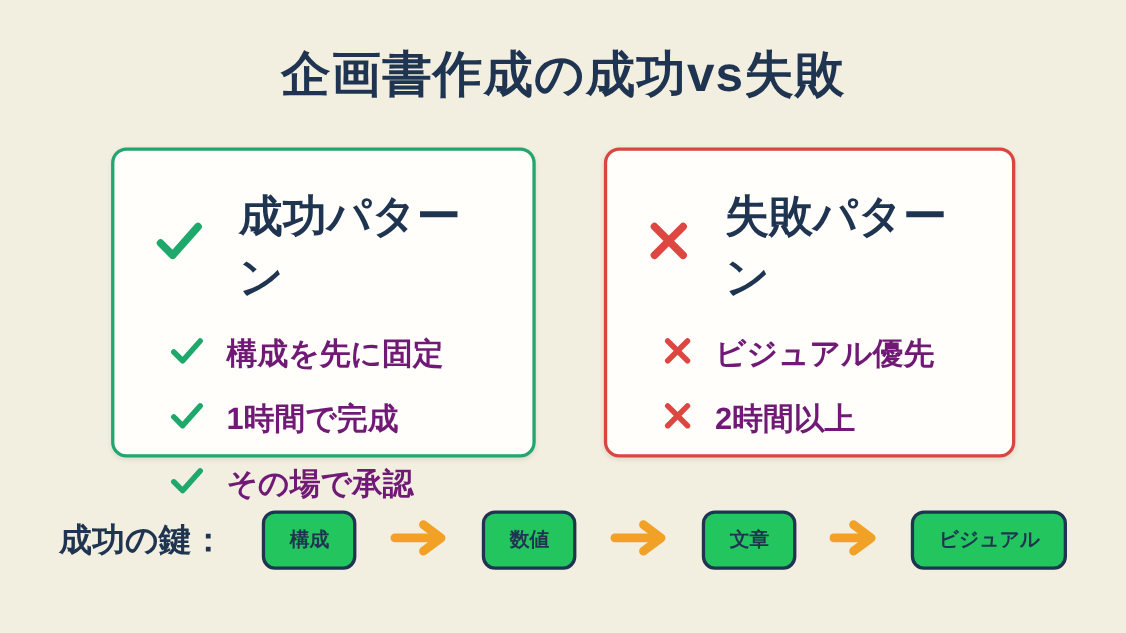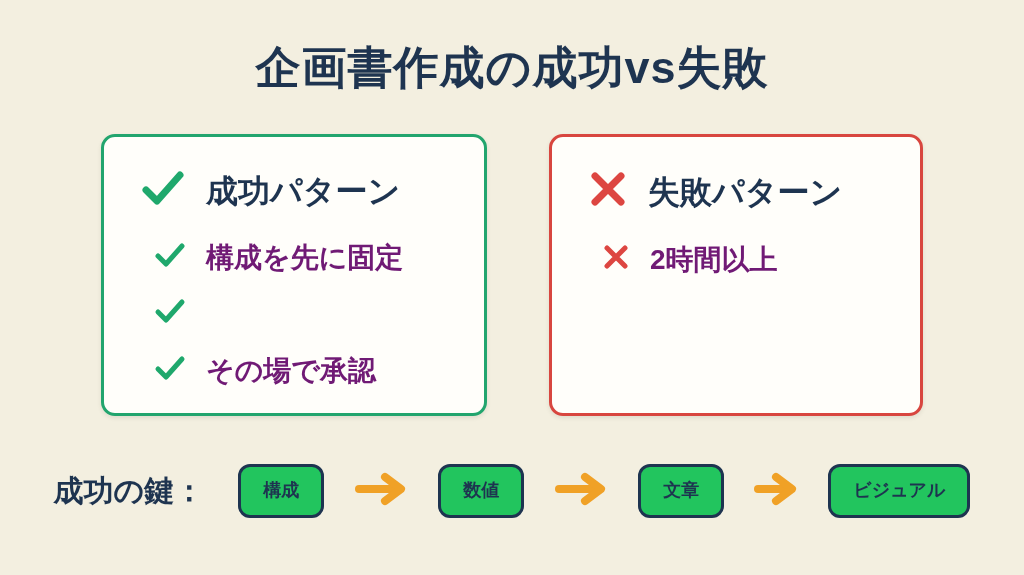--- a/index.html
+++ b/index.html
@@ -41,23 +41,23 @@
     background: #fffefa;
     border-radius: 14px;
     padding: 26px 30px 20px 34px;
     box-shadow: 0 2px 4px rgba(60,60,40,0.10);
   }
   .card.success { border: 3.5px solid #22a56e; }
   .card.failure { border: 3.5px solid #d8463f; width: 374px; }
   .card-header {
     display: flex;
     align-items: center;
-    gap: 20px;
+    gap: 31px;
     margin: 6px 0 24px 2px;
-    font-size: 32px;
+    font-size: 40px;
     font-weight: bold;
     color: #1e3450;
   }
   .card-header .big-icon { flex: 0 0 auto; display: block; }
   .item-list {
     list-style: none;
     margin: 0;
     padding: 0 0 0 16px;
   }
   .item-list li {
@@ -126,20 +126,21 @@
             </svg>
           </span>
           <span>構成を先に固定</span>
         </li>
         <li>
           <span class="small-icon green">
             <svg width="32" height="26" viewBox="0 0 32 26" aria-hidden="true">
               <path d="M4 14 L12 22 L28 4" fill="none" stroke="currentColor" stroke-width="5" stroke-linecap="round" stroke-linejoin="round"></path>
             </svg>
           </span>
+          <span>1時間で完成</span>
         </li>
         <li>
           <span class="small-icon green">
             <svg width="32" height="26" viewBox="0 0 32 26" aria-hidden="true">
               <path d="M4 14 L12 22 L28 4" fill="none" stroke="currentColor" stroke-width="5" stroke-linecap="round" stroke-linejoin="round"></path>
             </svg>
           </span>
           <span>その場で承認</span>
         </li>
       </ul>
@@ -154,20 +155,28 @@
         </span>
         <span>失敗パターン</span>
       </div>
       <ul class="item-list">
         <li>
           <span class="small-icon red">
             <svg width="28" height="28" viewBox="0 0 28 28" aria-hidden="true">
               <path d="M5 5 L23 23 M23 5 L5 23" fill="none" stroke="currentColor" stroke-width="5" stroke-linecap="round"></path>
             </svg>
           </span>
+          <span>ビジュアル優先</span>
+        </li>
+        <li>
+          <span class="small-icon red">
+            <svg width="28" height="28" viewBox="0 0 28 28" aria-hidden="true">
+              <path d="M5 5 L23 23 M23 5 L5 23" fill="none" stroke="currentColor" stroke-width="5" stroke-linecap="round"></path>
+            </svg>
+          </span>
           <span>2時間以上</span>
         </li>
       </ul>
     </section>
 
   </div>
 
   <div class="key-row">
     <span class="key-label">成功の鍵：</span>
 

